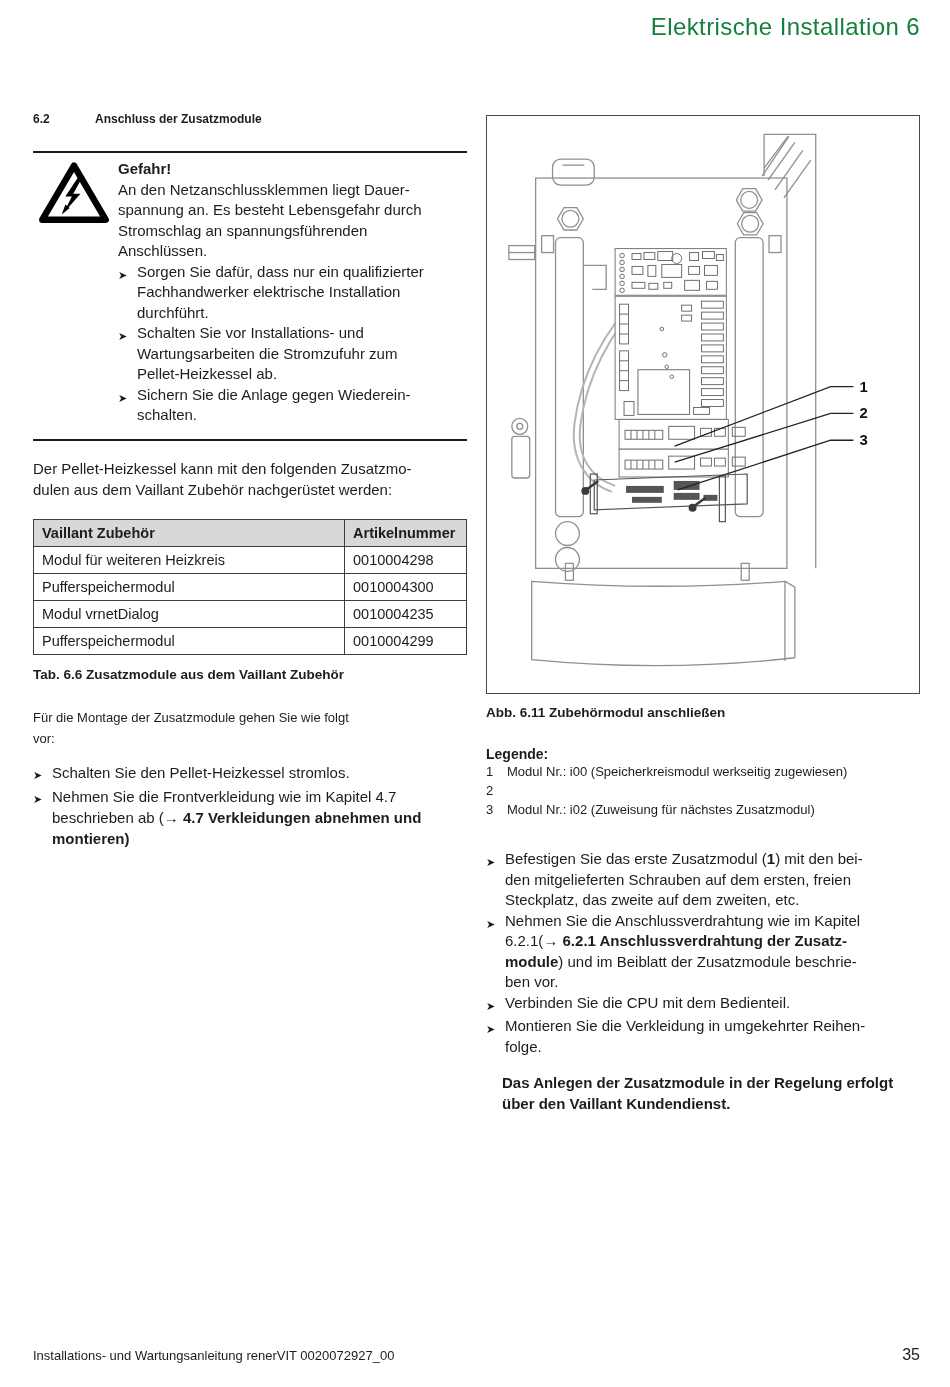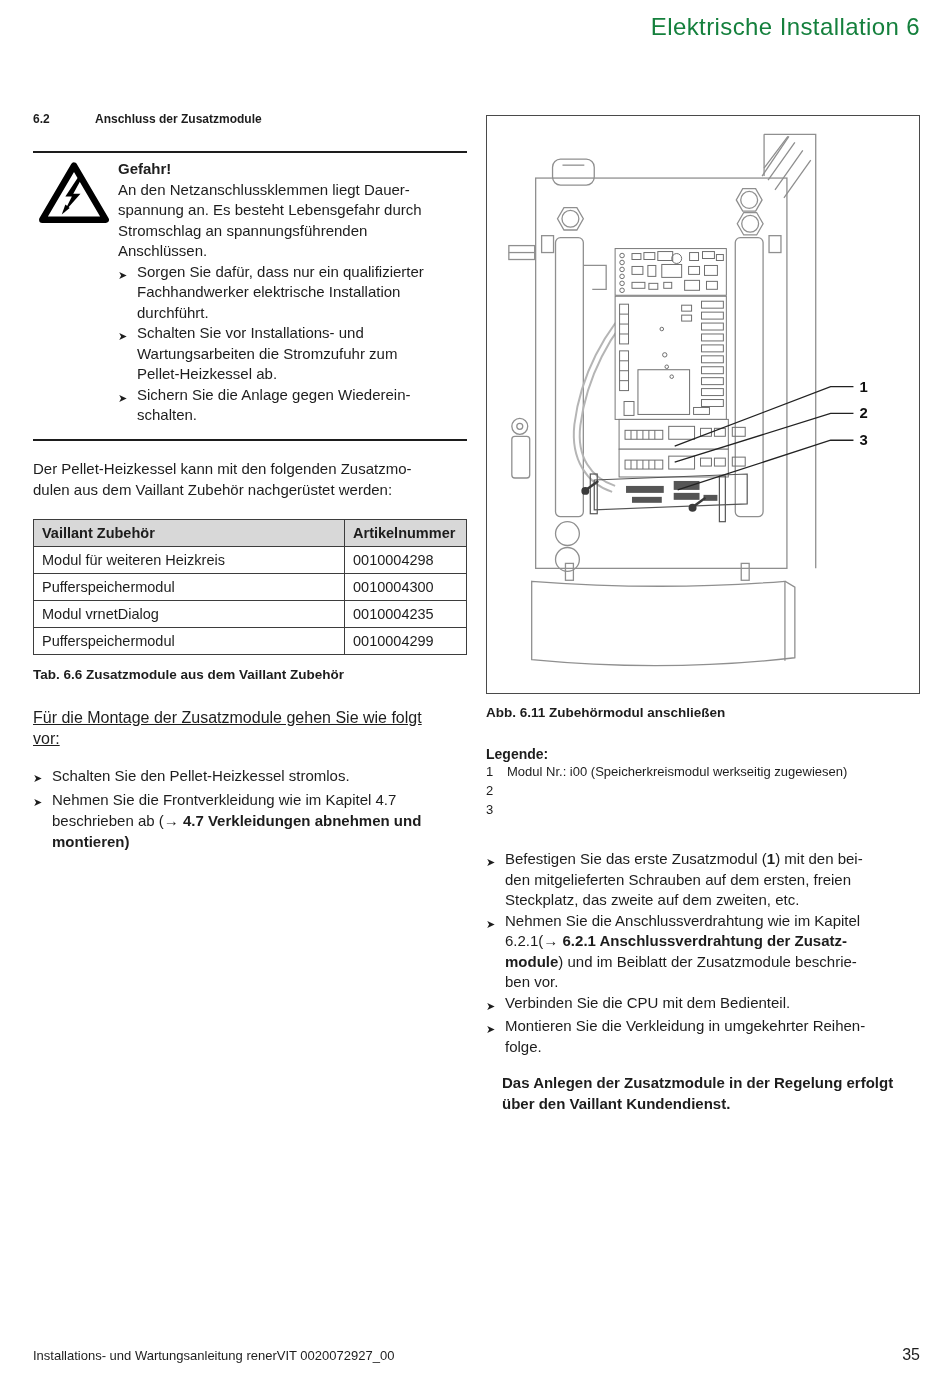--- a/index.html
+++ b/index.html
@@ -37,21 +37,21 @@
     margin-top:19px;border-collapse:collapse;width:434px;
     font-size:14.5px;
   }
   table.acc th,table.acc td{
     border:1.4px solid #3d3d3d;text-align:left;font-weight:normal;
     padding:4px 8px;height:18px;vertical-align:middle;
   }
   table.acc th{background:#d8d8d8;font-weight:bold;margin-top:44px;}
   .tab-caption{margin-top:12px;font-size:13.5px;font-weight:bold;}
 
-  .montage{margin-top:25px;font-size:16px;line-height:21px;text-decoration:underline;}
+  .montage{margin-top:25px;font-size:13px;line-height:21px;}
   .montage-list{margin-top:0;font-size:15px;line-height:21px;}
 
   .figure-box{
     width:434px;height:579px;border:1.3px solid #4a4a4a;box-sizing:border-box;
     overflow:hidden;
   }
   .fig-caption{margin-top:11px;font-size:13.5px;font-weight:bold;}
   .legend-title{margin-top:26px;font-size:14px;font-weight:bold;}
   .legend-item{display:flex;font-size:13px;line-height:19px;}
   .legend-num{flex:none;width:21px;}
@@ -309,20 +309,21 @@
   <div class="legend-title">Legende:</div>
   <div class="legend-item">
     <span class="legend-num">1</span>
     <span>Modul Nr.: i00 (Speicherkreismodul werkseitig zugewiesen)</span>
   </div>
   <div class="legend-item">
     <span class="legend-num">2</span>
   </div>
   <div class="legend-item">
     <span class="legend-num">3</span>
+    <span>Modul Nr.: i02 (Zuweisung für nächstes Zusatzmodul)</span>
   </div>
 
   <ul class="blist steps">
     <li class="bitem">
       <span class="bmark">➤</span>
       <span class="btext pl"><span>Befestigen Sie das erste Zusatzmodul (</span><b>1</b><span>) mit den bei-
 den mitgelieferten Schrauben auf dem ersten, freien
 Steckplatz, das zweite auf dem zweiten, etc.</span></span>
     </li>
     <li class="bitem">

